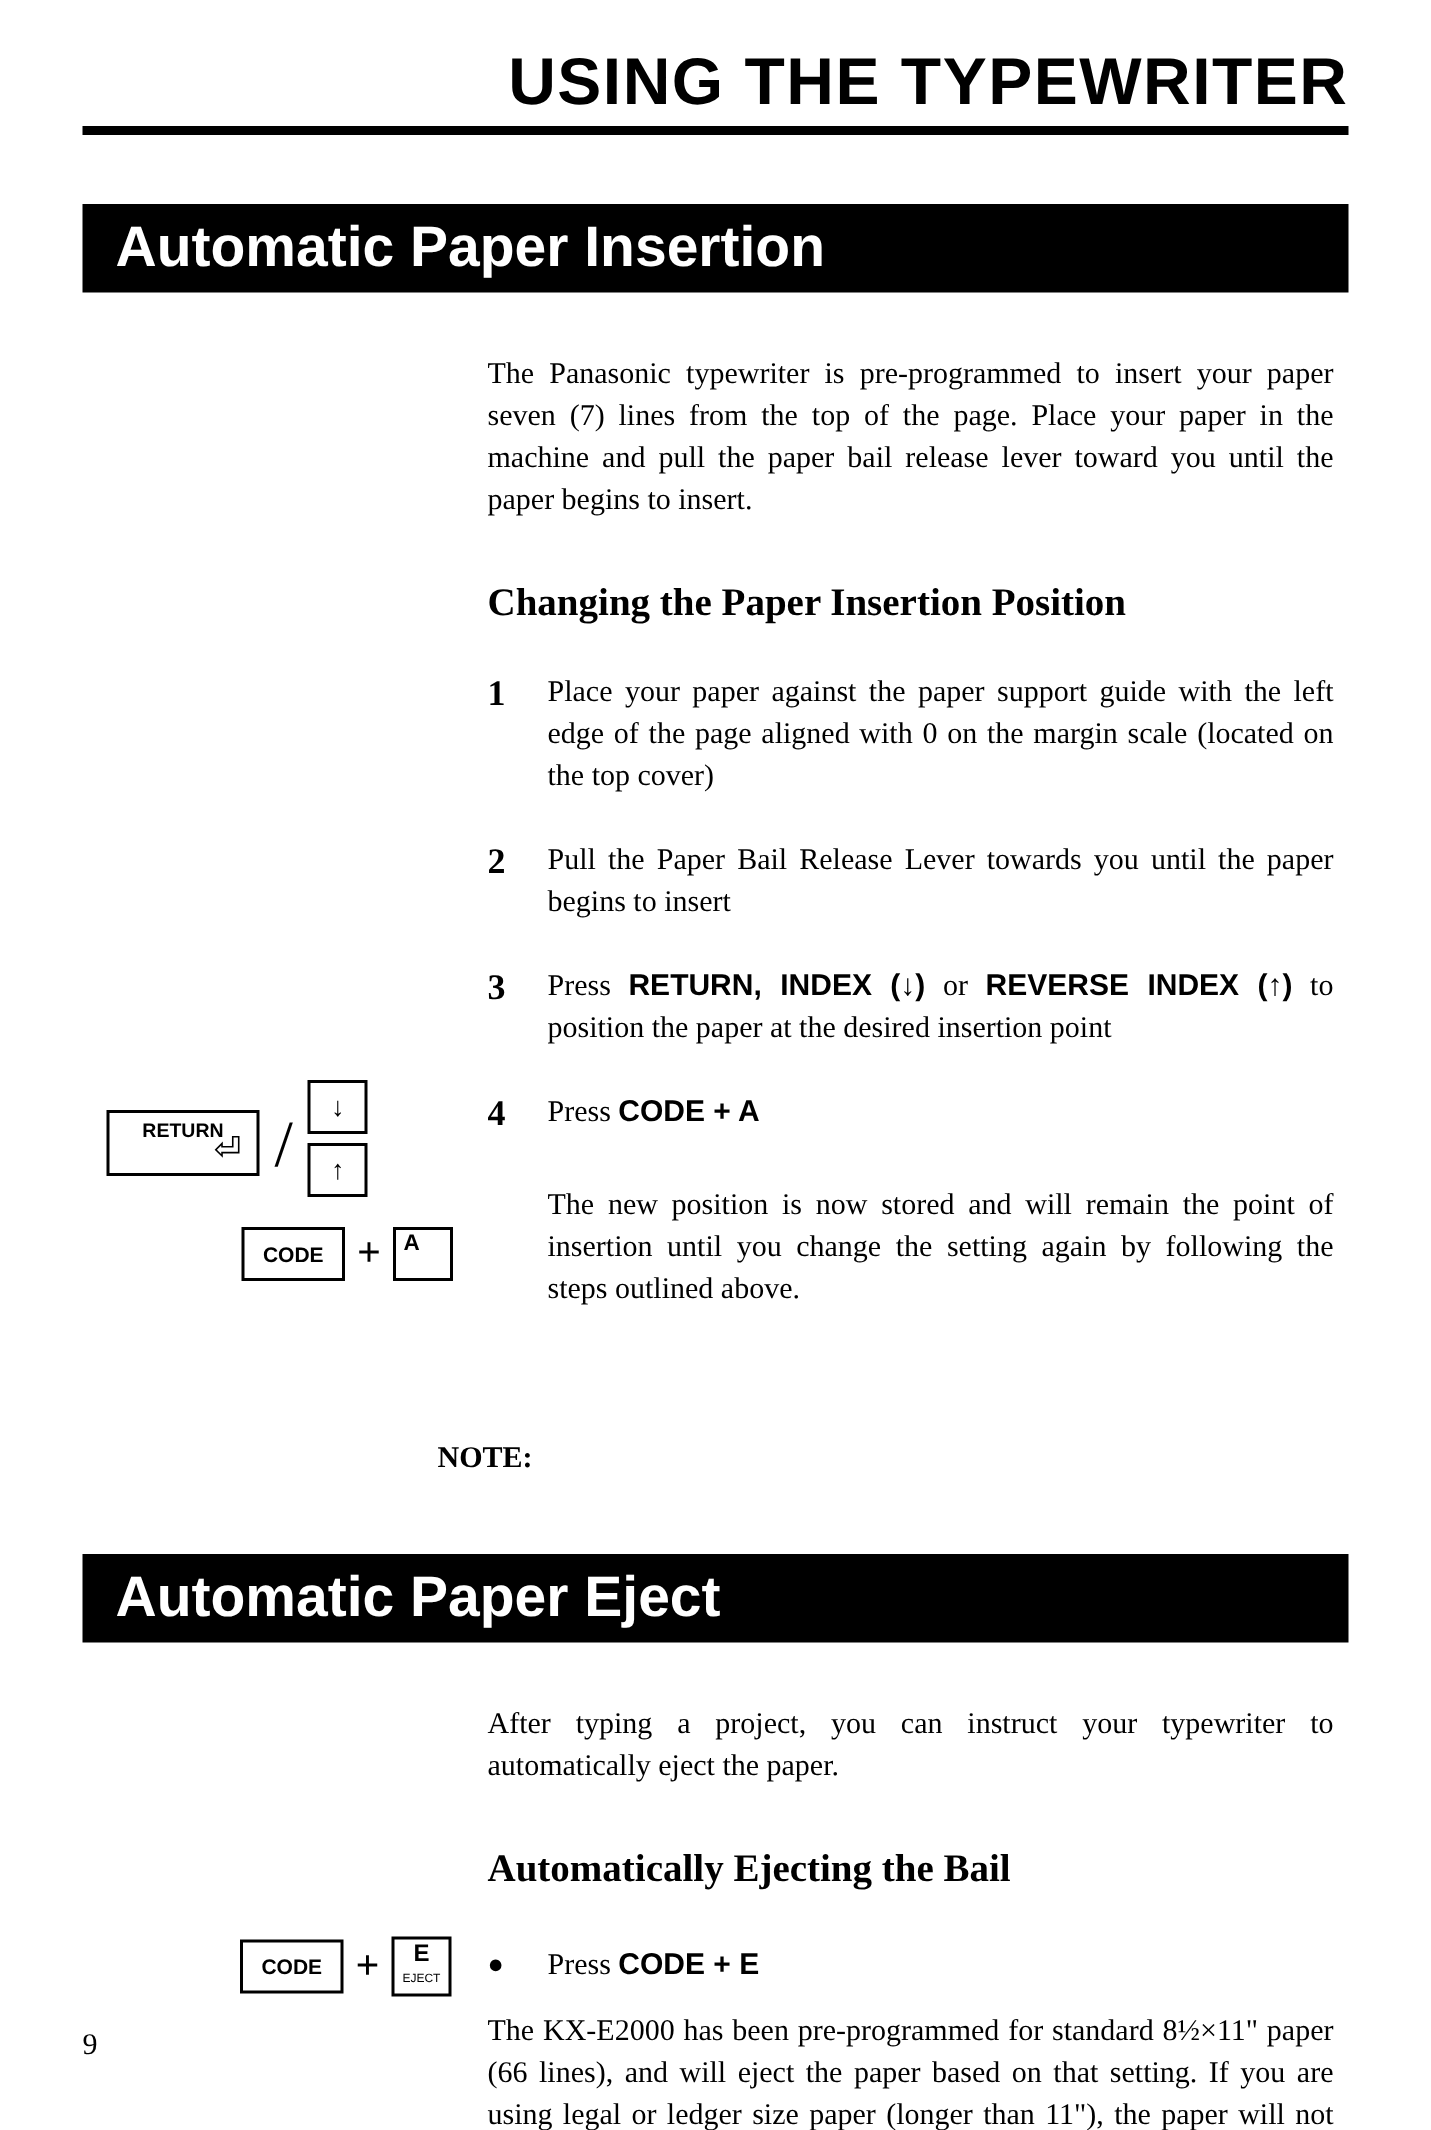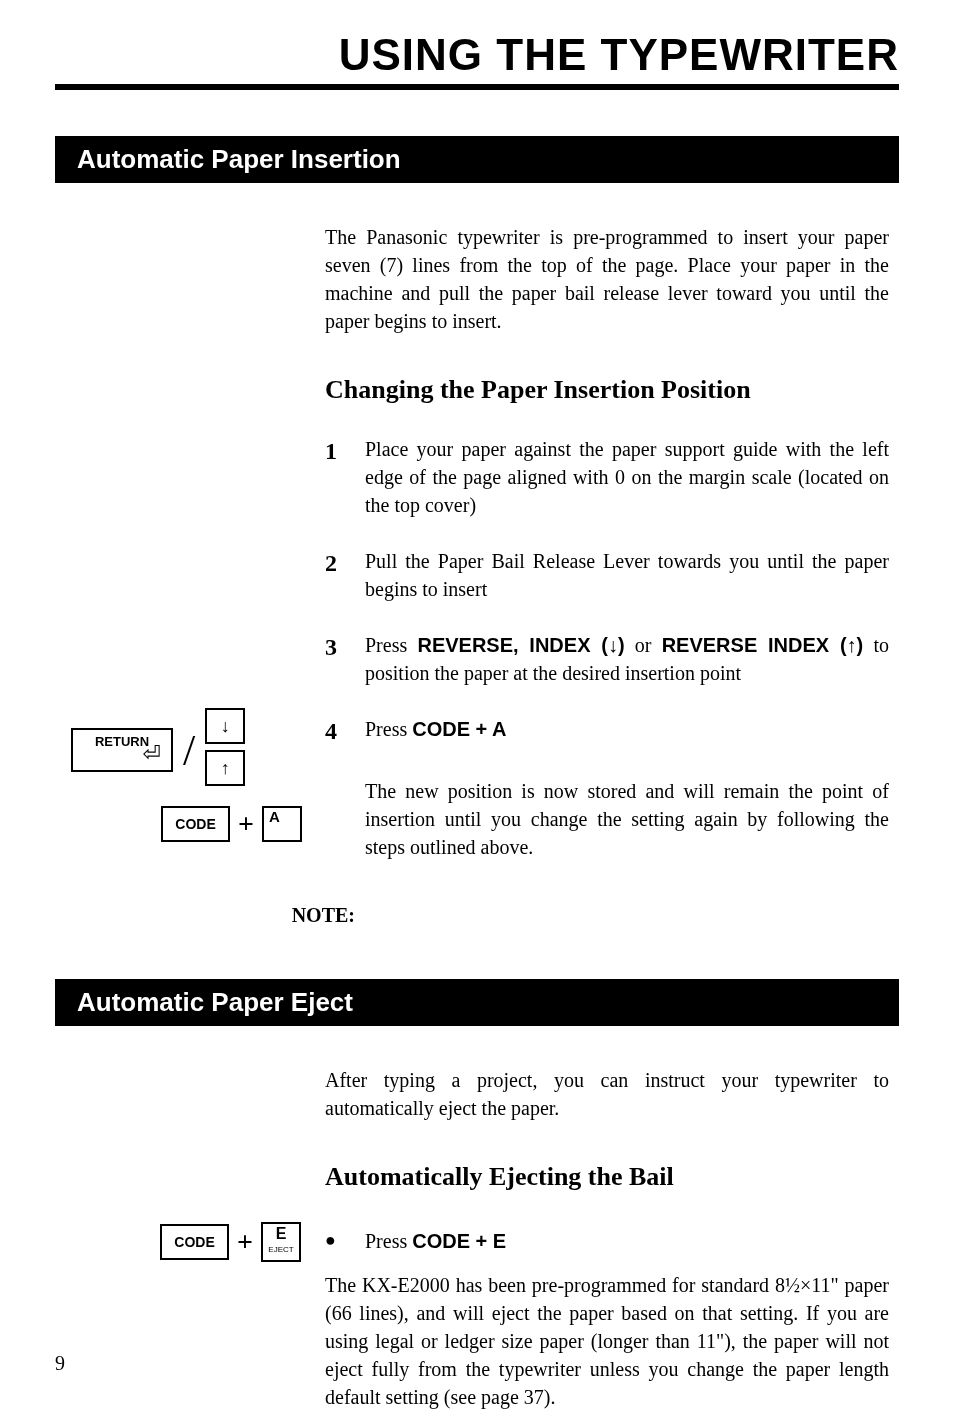--- a/index.html
+++ b/index.html
@@ -18,21 +18,21 @@
       text-align: right;
       border-bottom: 6px solid #000;
       padding-bottom: 4px;
       margin-bottom: 46px;
       letter-spacing: 1px;
     }
     .section-bar {
       background: #000;
       color: #fff;
       font-family: Arial, Helvetica, sans-serif;
-      font-size: 26px;
+      font-size: 38px;
       font-weight: 900;
       padding: 8px 22px;
       margin-bottom: 40px;
     }
     .content-row {
       display: flex;
     }
     .col-left {
       width: 270px;
       flex-shrink: 0;
@@ -80,20 +80,21 @@
       padding-left: 40px;
       margin-bottom: 40px;
       text-align: justify;
     }
     .note-row {
       display: flex;
       font-size: 20px;
       line-height: 1.4;
       padding-left: 0px;
       margin-bottom: 50px;
+      margin-top: 45px;
     }
     .note-label {
       font-weight: bold;
       width: 110px;
       flex-shrink: 0;
       text-align: right;
       padding-right: 30px;
     }
     .note-body {
       flex: 1;
@@ -199,21 +200,21 @@
         <span class="num">1</span>
         <span class="li-body">Place your paper against the paper support guide with the left edge of the page aligned with 0 on the margin scale (located on the top cover)</span>
       </li>
       <li>
         <span class="num">2</span>
         <span class="li-body">Pull the Paper Bail Release Lever towards you until the paper begins to insert</span>
       </li>
       <li>
         <span class="num">3</span>
         <span class="li-body">
-          <span>Press </span><span class="bold">REVERSE, INDEX (↓)</span><span> or </span><span class="bold">REVERSE INDEX (↑)</span><span> to position the paper at the desired insertion point</span>
+          <span>Press </span><span class="bold">RETURN, INDEX (↓)</span><span> or </span><span class="bold">REVERSE INDEX (↑)</span><span> to position the paper at the desired insertion point</span>
         </span>
       </li>
       <li>
         <span class="num">4</span>
         <span class="li-body">
           <span>Press </span><span class="bold">CODE + A</span>
         </span>
       </li>
     </ol>
     <p class="after-para">The new position is now stored and will remain the point of insertion until you change the setting again by following the steps outlined above.</p>

